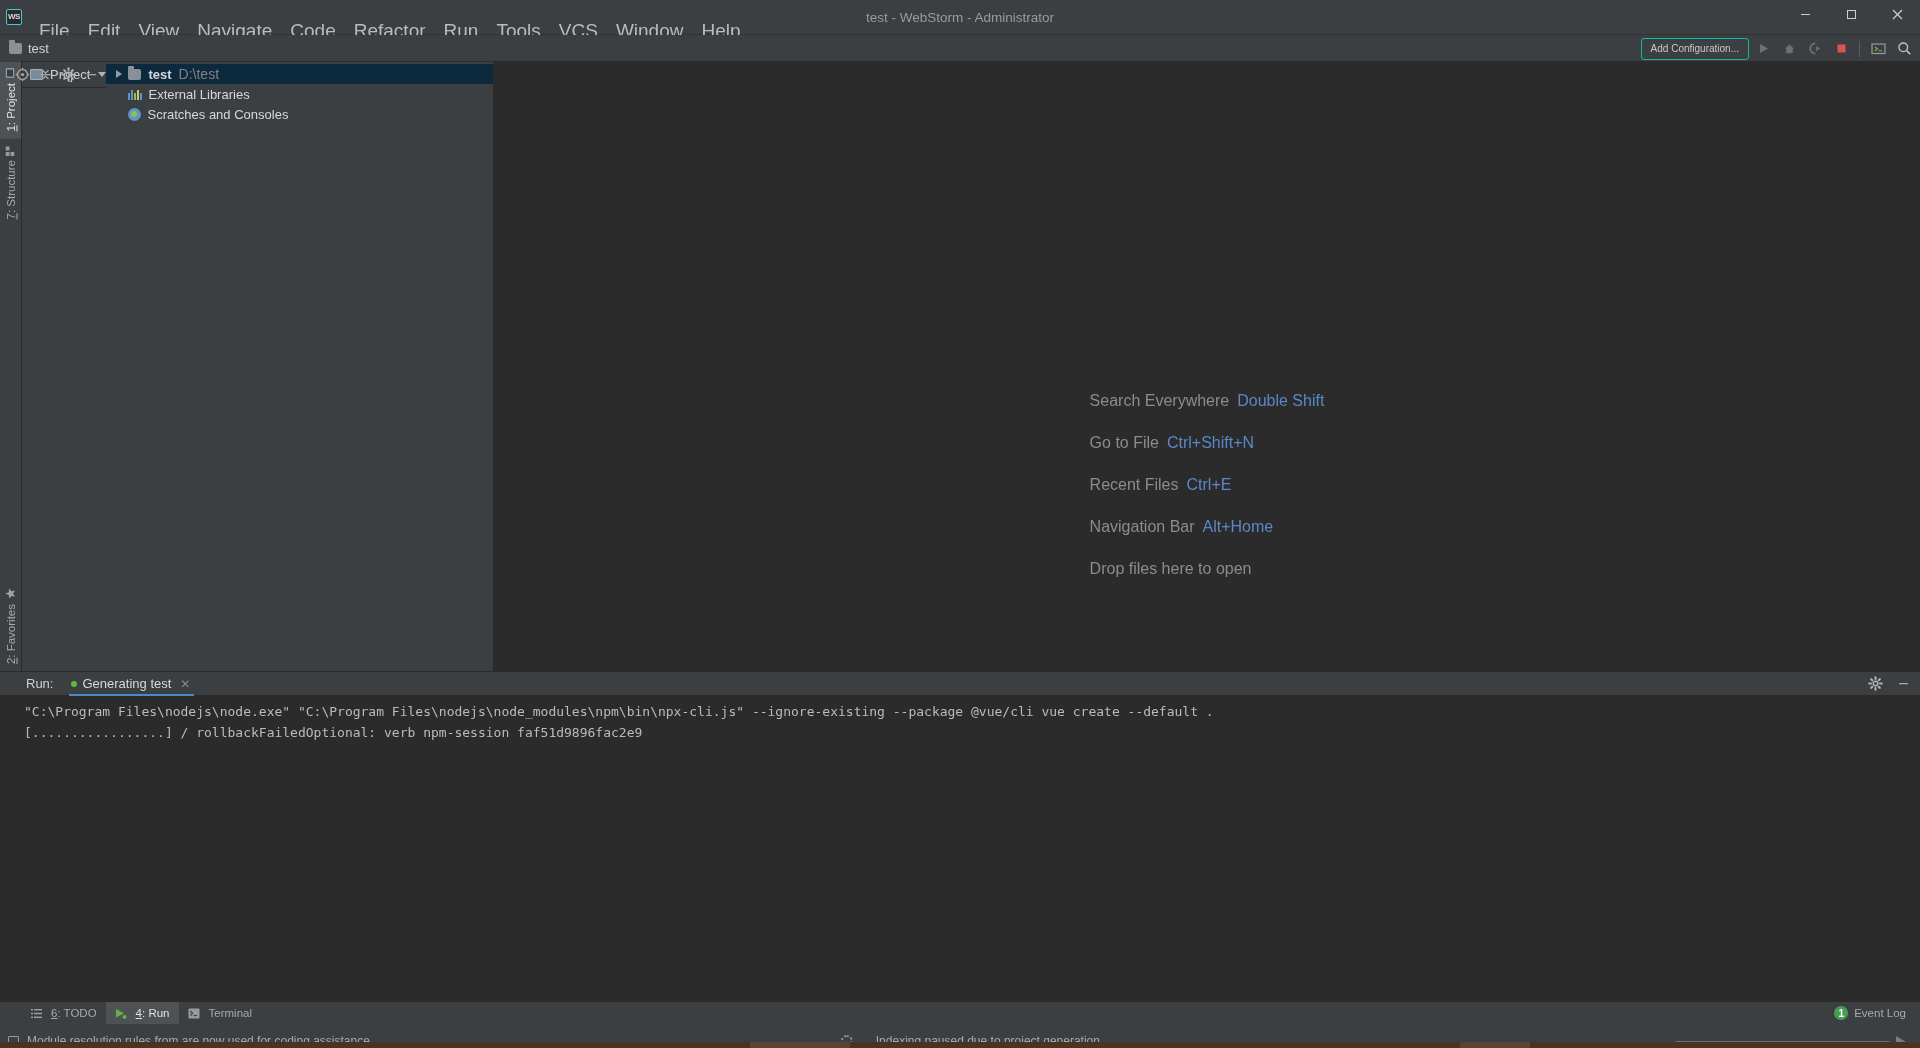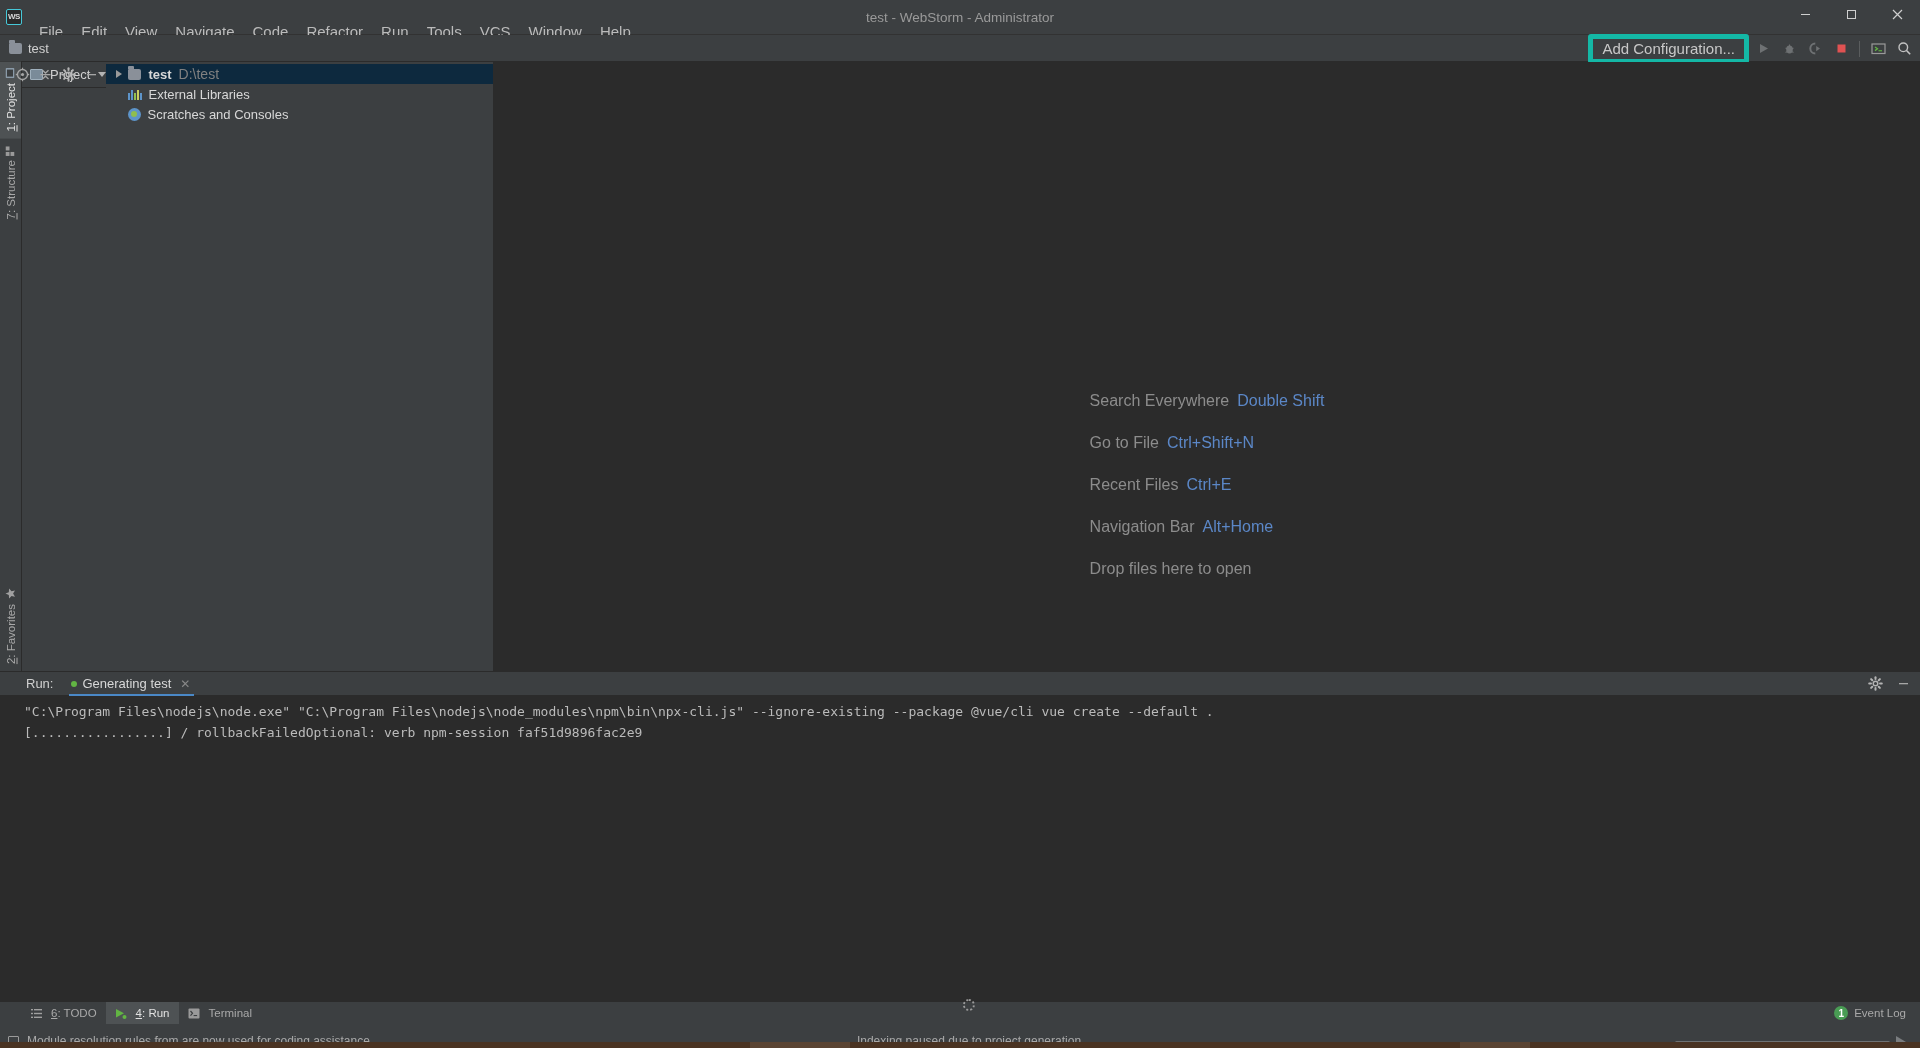--- a/index.html
+++ b/index.html
@@ -17,21 +17,21 @@
     height: 35px; background: #3c3f41; display: flex; align-items: center;
     flex: none; position: relative; border-bottom: 1px solid #323232;
   }
   .ws-logo {
     width: 16px; height: 16px; margin-left: 6px; margin-right: 8px;
     background: #2b2b2b; border: 1px solid #46c8d8; border-radius: 2px;
     color: #d8d8d8; font-size: 8px; font-weight: bold; line-height: 14px; text-align: center;
     letter-spacing: -0.5px;
   }
   .menu-item {
-    font-size: 15px; color: #bbbbbb; padding: 3px 9px; cursor: default; white-space: nowrap; margin-top: 28px;
+    font-size: 19px; color: #bbbbbb; padding: 3px 9px; cursor: default; white-space: nowrap; margin-top: 28px;
   }
   .menu-item u { text-decoration: underline; }
   .win-title {
     position: absolute; left: 50%; transform: translateX(-50%);
     font-size: 13.5px; color: #9a9a9a; white-space: nowrap;
   }
   .win-controls { position: absolute; right: 0; top: 0; height: 28px; display: flex; }
   .win-btn {
     width: 46px; height: 28px; display: flex; align-items: center; justify-content: center;
     color: #cfcfcf; font-size: 13px; cursor: default;
@@ -46,21 +46,21 @@
   .folder-ico {
     width: 13px; height: 11px; margin-right: 6px; position: relative;
     background: #8a9099; border-radius: 1px 2px 2px 2px;
   }
   .folder-ico::before {
     content:""; position:absolute; top:-3px; left:0; width:6px; height:3px;
     background:#8a9099; border-radius:1px 1px 0 0;
   }
   .toolbar-right { position: absolute; right: 4px; top: 0; height: 27px; display: flex; align-items: center; gap: 2px; }
   .add-config {
-    border: 5px solid #14b8a6; border-radius: 3px; font-size: 15px; color: #c8c8c8;
+    border: 1px solid #14b8a6; border-radius: 3px; font-size: 10px; color: #c8c8c8;
     padding: 2px 9px; background: transparent; cursor: default; white-space: nowrap; line-height: 16px;
   }
   .tb-ico {
     width: 24px; height: 22px; display: flex; align-items: center; justify-content: center;
     cursor: default; border-radius: 3px;
   }
   .tb-sep { width: 1px; height: 16px; background: #5a5d5e; margin: 0 4px; }
 
   
   .body-row { flex: 1; display: flex; min-height: 0; }
@@ -177,21 +177,21 @@
 
   
   .statusbar {
     height: 24px; background: #3c3f41; display: flex; align-items: flex-end; flex: none;
     position: relative; font-size: 12px; color: #a9a9a9;
   }
   .sb-left { display: flex; align-items: center; gap: 8px; padding-left: 8px; }
   .sb-ico-square {
     width: 11px; height: 11px; border: 1px solid #9a9a9a; border-radius: 1px;
   }
-  .sb-center { position: absolute; left: 50%; transform: translateX(-46%); display: flex; align-items: center; gap: 23px; flex-direction: column; }
+  .sb-center { position: absolute; left: 50%; transform: translateX(-46%); display: flex; align-items: center; gap: 23px; }
   .spinner {
     width: 12px; height: 12px; border-radius: 50%;
     border: 2px dotted #9a9a9a; flex: none;
   }
   .sb-progress {
     position: absolute; right: 14px; display: flex; align-items: center; gap: 6px;
   }
   .pbar { width: 215px; height: 3px; background: #6e7173; border-radius: 2px; }
   .play-tri {
     width: 0; height: 0; border-top: 6px solid transparent; border-bottom: 6px solid transparent;

